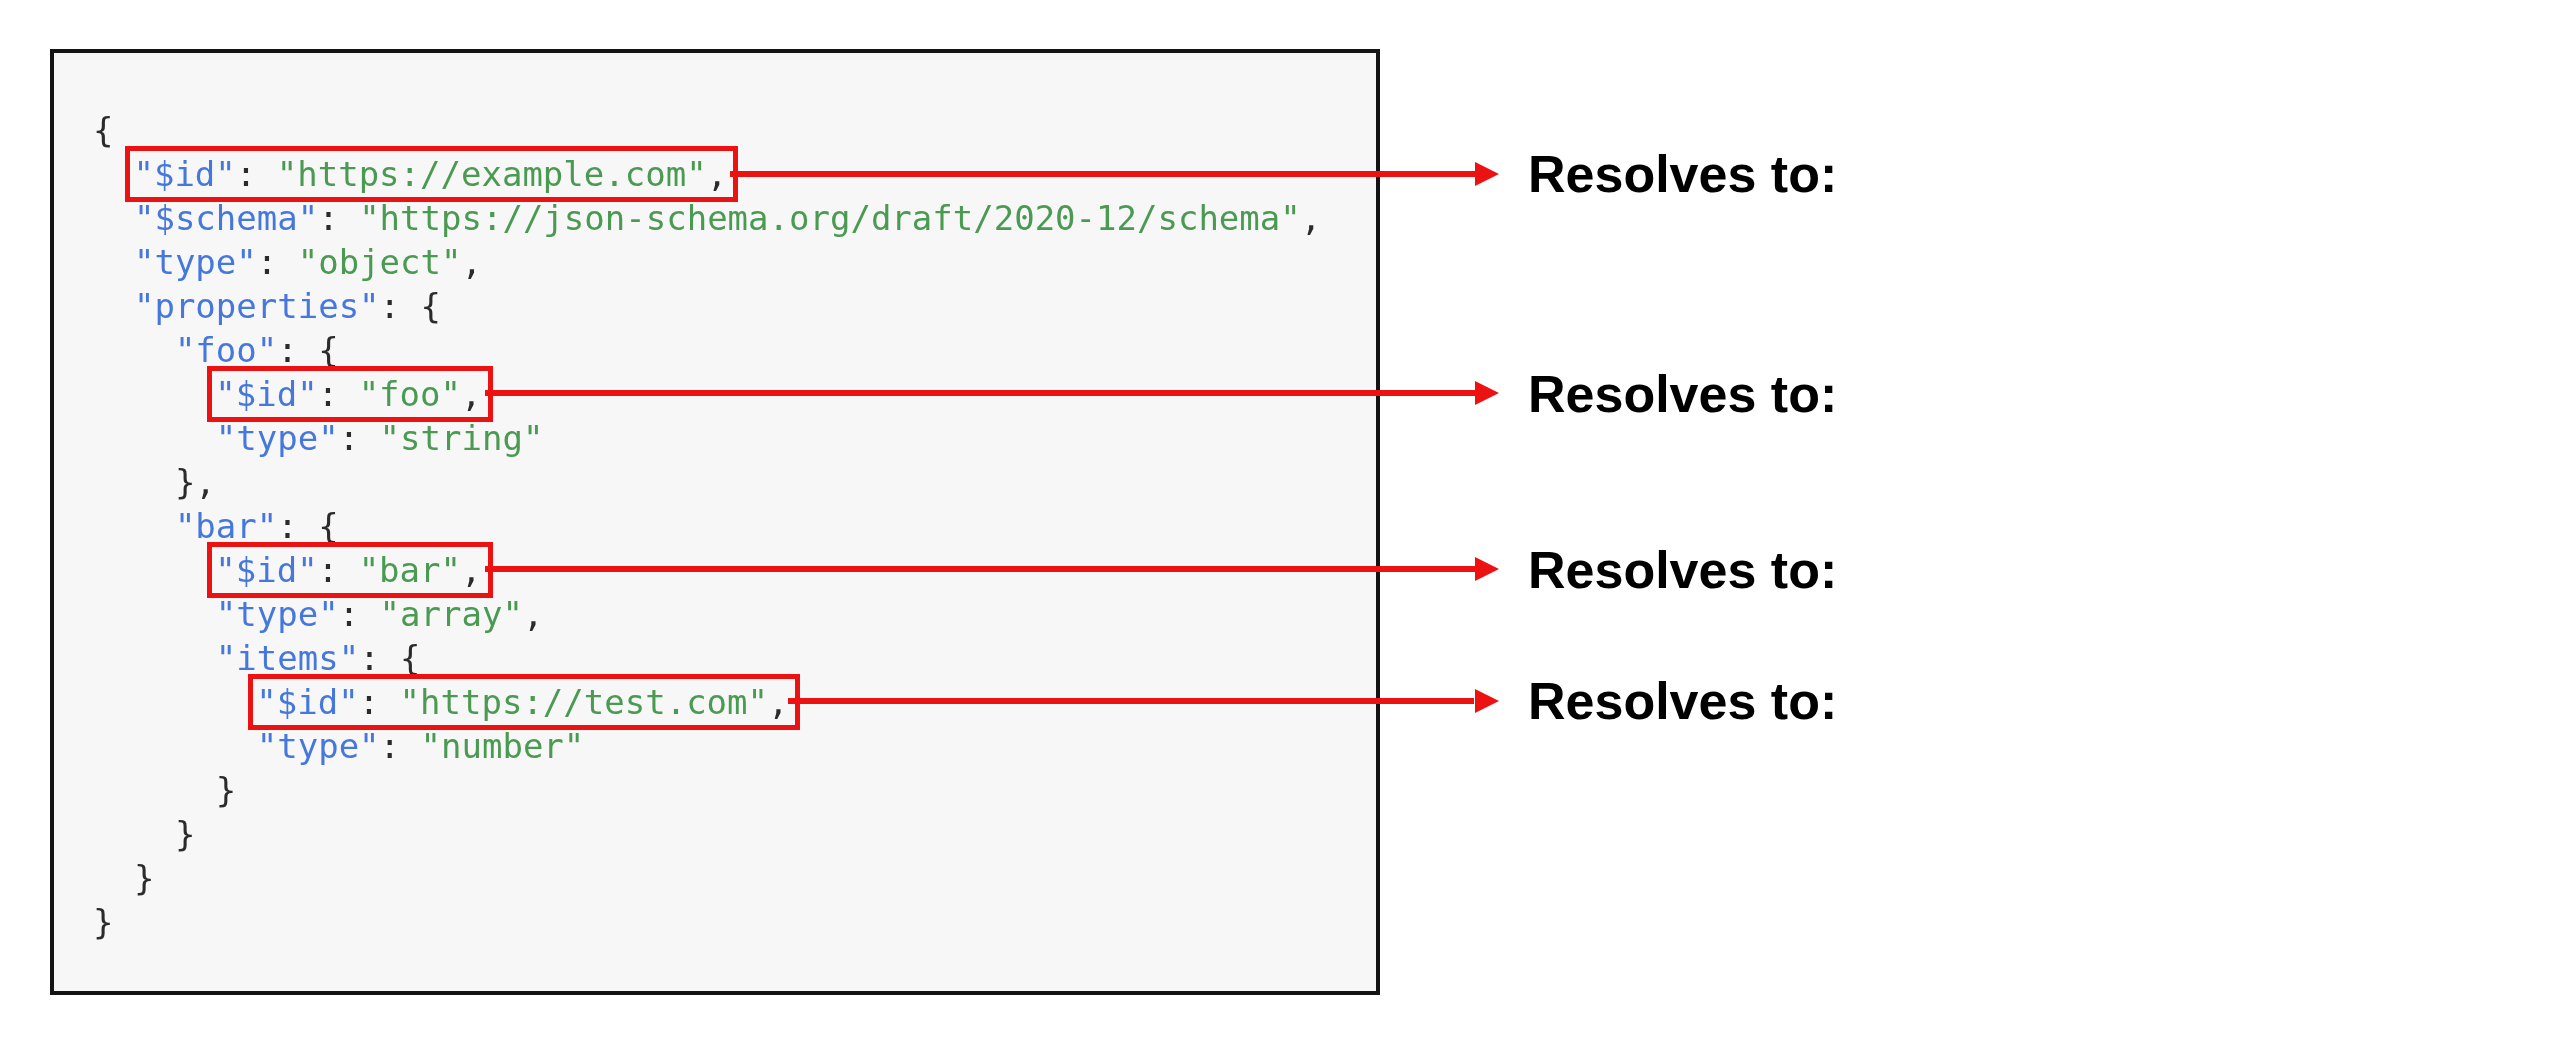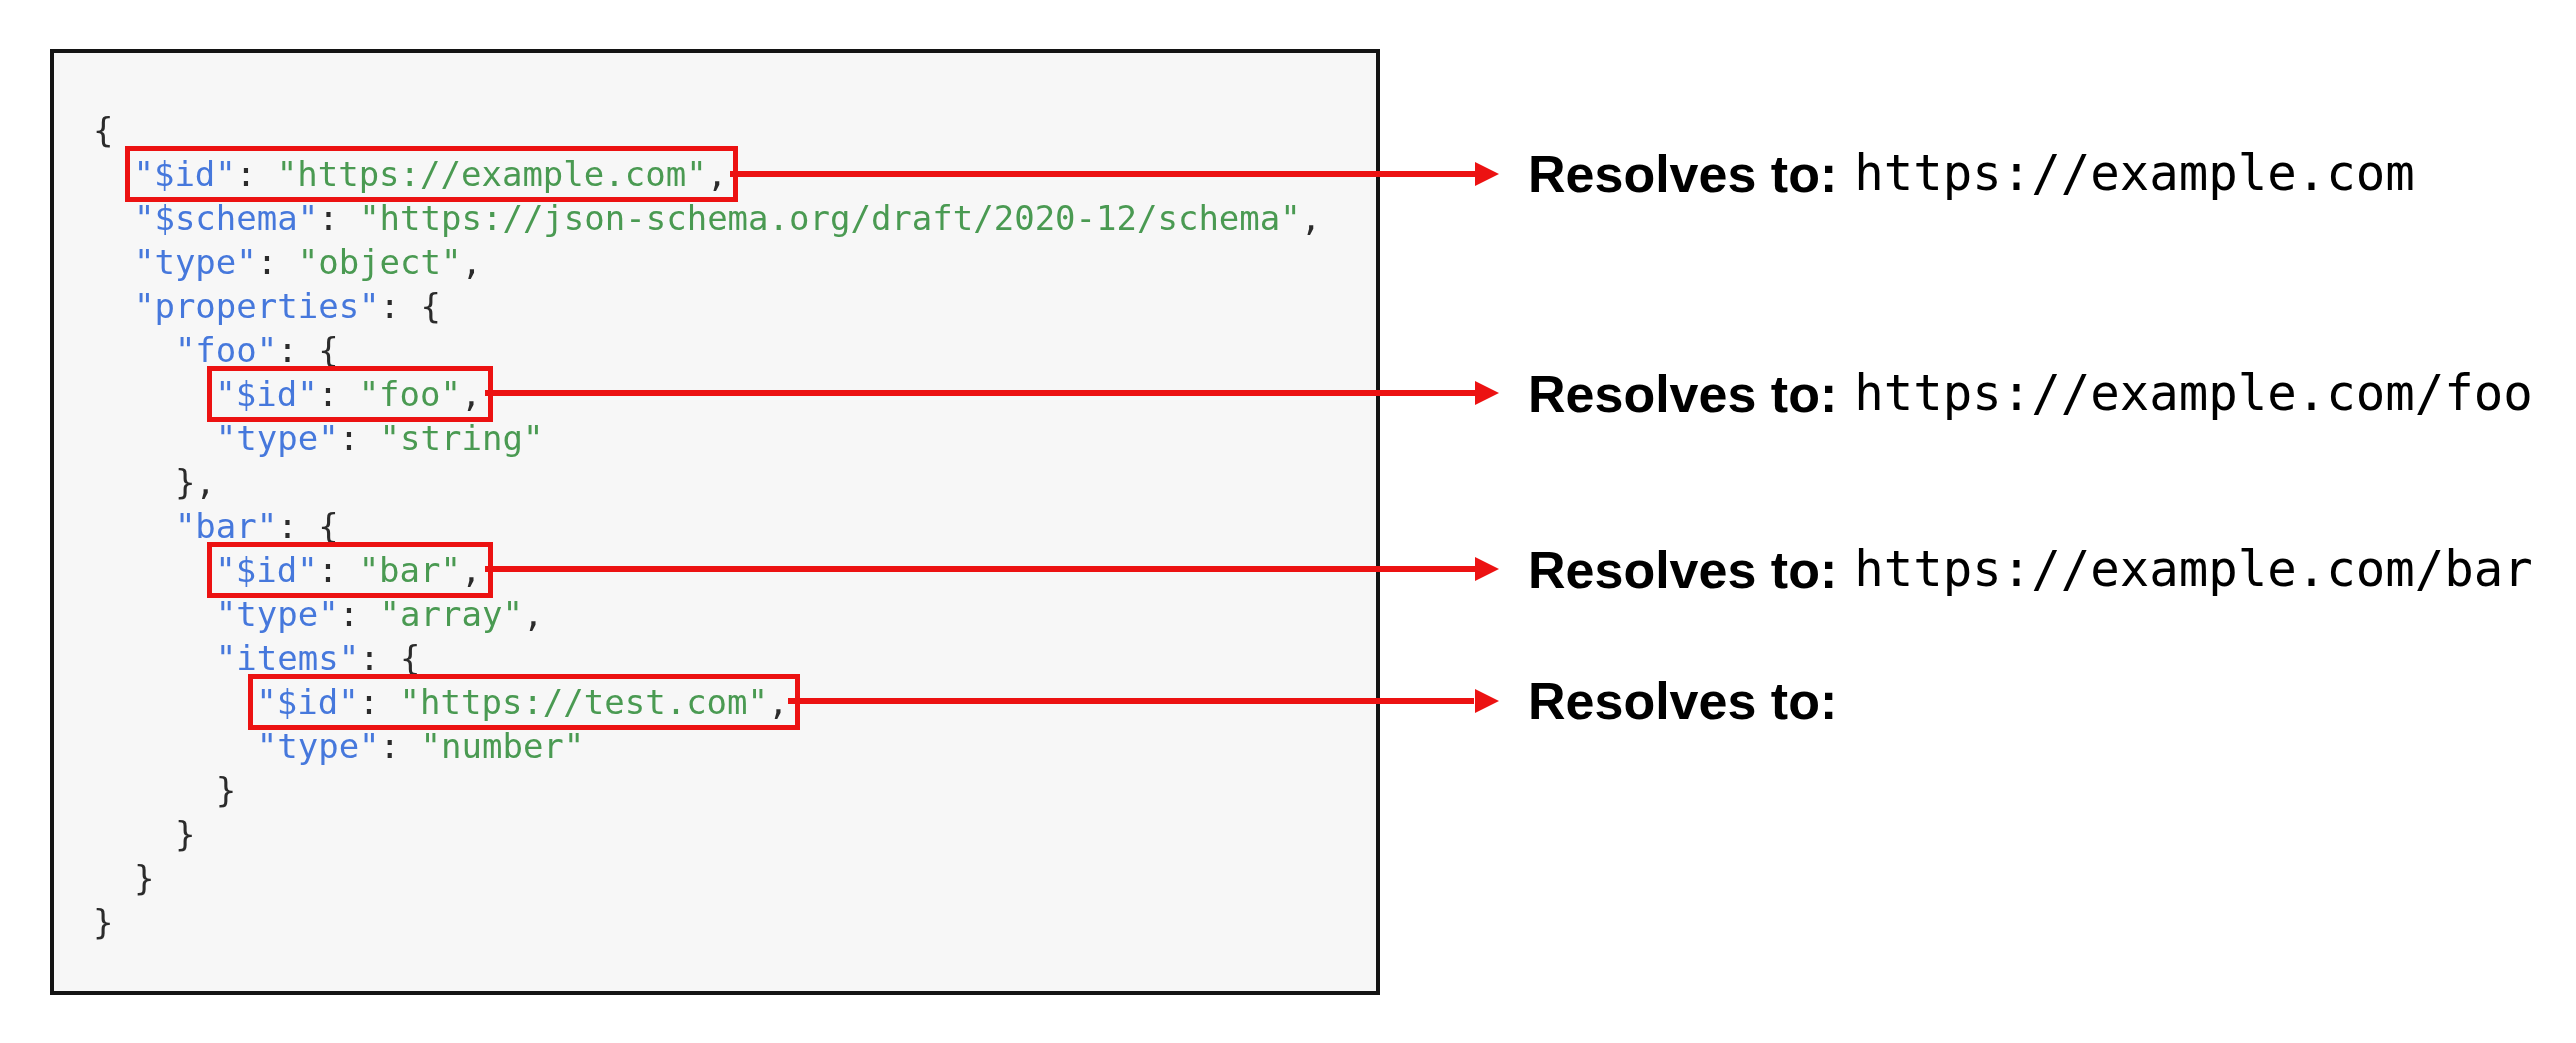--- a/index.html
+++ b/index.html
@@ -32,33 +32,30 @@
 
 <div class="canvas">
   <div class="code-box">
     <pre class="code" id="code"><div class="code-line"><span class="tok-p">{</span></div><div class="code-line">  <span class="hl"><span class="tok-k">"$id"</span><span class="tok-p">: </span><span class="tok-s">"https://example.com"</span><span class="tok-p">,</span></span></div><div class="code-line">  <span class="tok-k">"$schema"</span><span class="tok-p">: </span><span class="tok-s">"https://json-schema.org/draft/2020-12/schema"</span><span class="tok-p">,</span></div><div class="code-line">  <span class="tok-k">"type"</span><span class="tok-p">: </span><span class="tok-s">"object"</span><span class="tok-p">,</span></div><div class="code-line">  <span class="tok-k">"properties"</span><span class="tok-p">: {</span></div><div class="code-line">    <span class="tok-k">"foo"</span><span class="tok-p">: {</span></div><div class="code-line">      <span class="hl"><span class="tok-k">"$id"</span><span class="tok-p">: </span><span class="tok-s">"foo"</span><span class="tok-p">,</span></span></div><div class="code-line">      <span class="tok-k">"type"</span><span class="tok-p">: </span><span class="tok-s">"string"</span></div><div class="code-line">    <span class="tok-p">},</span></div><div class="code-line">    <span class="tok-k">"bar"</span><span class="tok-p">: {</span></div><div class="code-line">      <span class="hl"><span class="tok-k">"$id"</span><span class="tok-p">: </span><span class="tok-s">"bar"</span><span class="tok-p">,</span></span></div><div class="code-line">      <span class="tok-k">"type"</span><span class="tok-p">: </span><span class="tok-s">"array"</span><span class="tok-p">,</span></div><div class="code-line">      <span class="tok-k">"items"</span><span class="tok-p">: {</span></div><div class="code-line">        <span class="hl"><span class="tok-k">"$id"</span><span class="tok-p">: </span><span class="tok-s">"https://test.com"</span><span class="tok-p">,</span></span></div><div class="code-line">        <span class="tok-k">"type"</span><span class="tok-p">: </span><span class="tok-s">"number"</span></div><div class="code-line">      <span class="tok-p">}</span></div><div class="code-line">    <span class="tok-p">}</span></div><div class="code-line">  <span class="tok-p">}</span></div><div class="code-line"><span class="tok-p">}</span></div></pre>
   </div>
   <div id="overlay">
       <div class="arrow-line" style="left: 730px; top: 171px; width: 745px;"></div>
       <div class="arrow-head" style="left: 1475px; top: 162px;"></div>
       <div class="ann" style="top: 142px;">
         <span class="ann-label">Resolves to:</span>
-        <span class="ann-url">https://example.com</span>
       </div>
       <div class="arrow-line" style="left: 485px; top: 390px; width: 990px;"></div>
       <div class="arrow-head" style="left: 1475px; top: 381px;"></div>
       <div class="ann" style="top: 362px;">
         <span class="ann-label">Resolves to:</span>
-        <span class="ann-url">https://example.com/foo</span>
       </div>
       <div class="arrow-line" style="left: 485px; top: 566px; width: 990px;"></div>
       <div class="arrow-head" style="left: 1475px; top: 557px;"></div>
       <div class="ann" style="top: 538px;">
         <span class="ann-label">Resolves to:</span>
-        <span class="ann-url">https://example.com/bar</span>
       </div>
       <div class="arrow-line" style="left: 788px; top: 698px; width: 686px;"></div>
       <div class="arrow-head" style="left: 1475px; top: 689px;"></div>
       <div class="ann" style="top: 669px;">
         <span class="ann-label">Resolves to:</span>
       </div>
     </div>
 </div>
 
 

